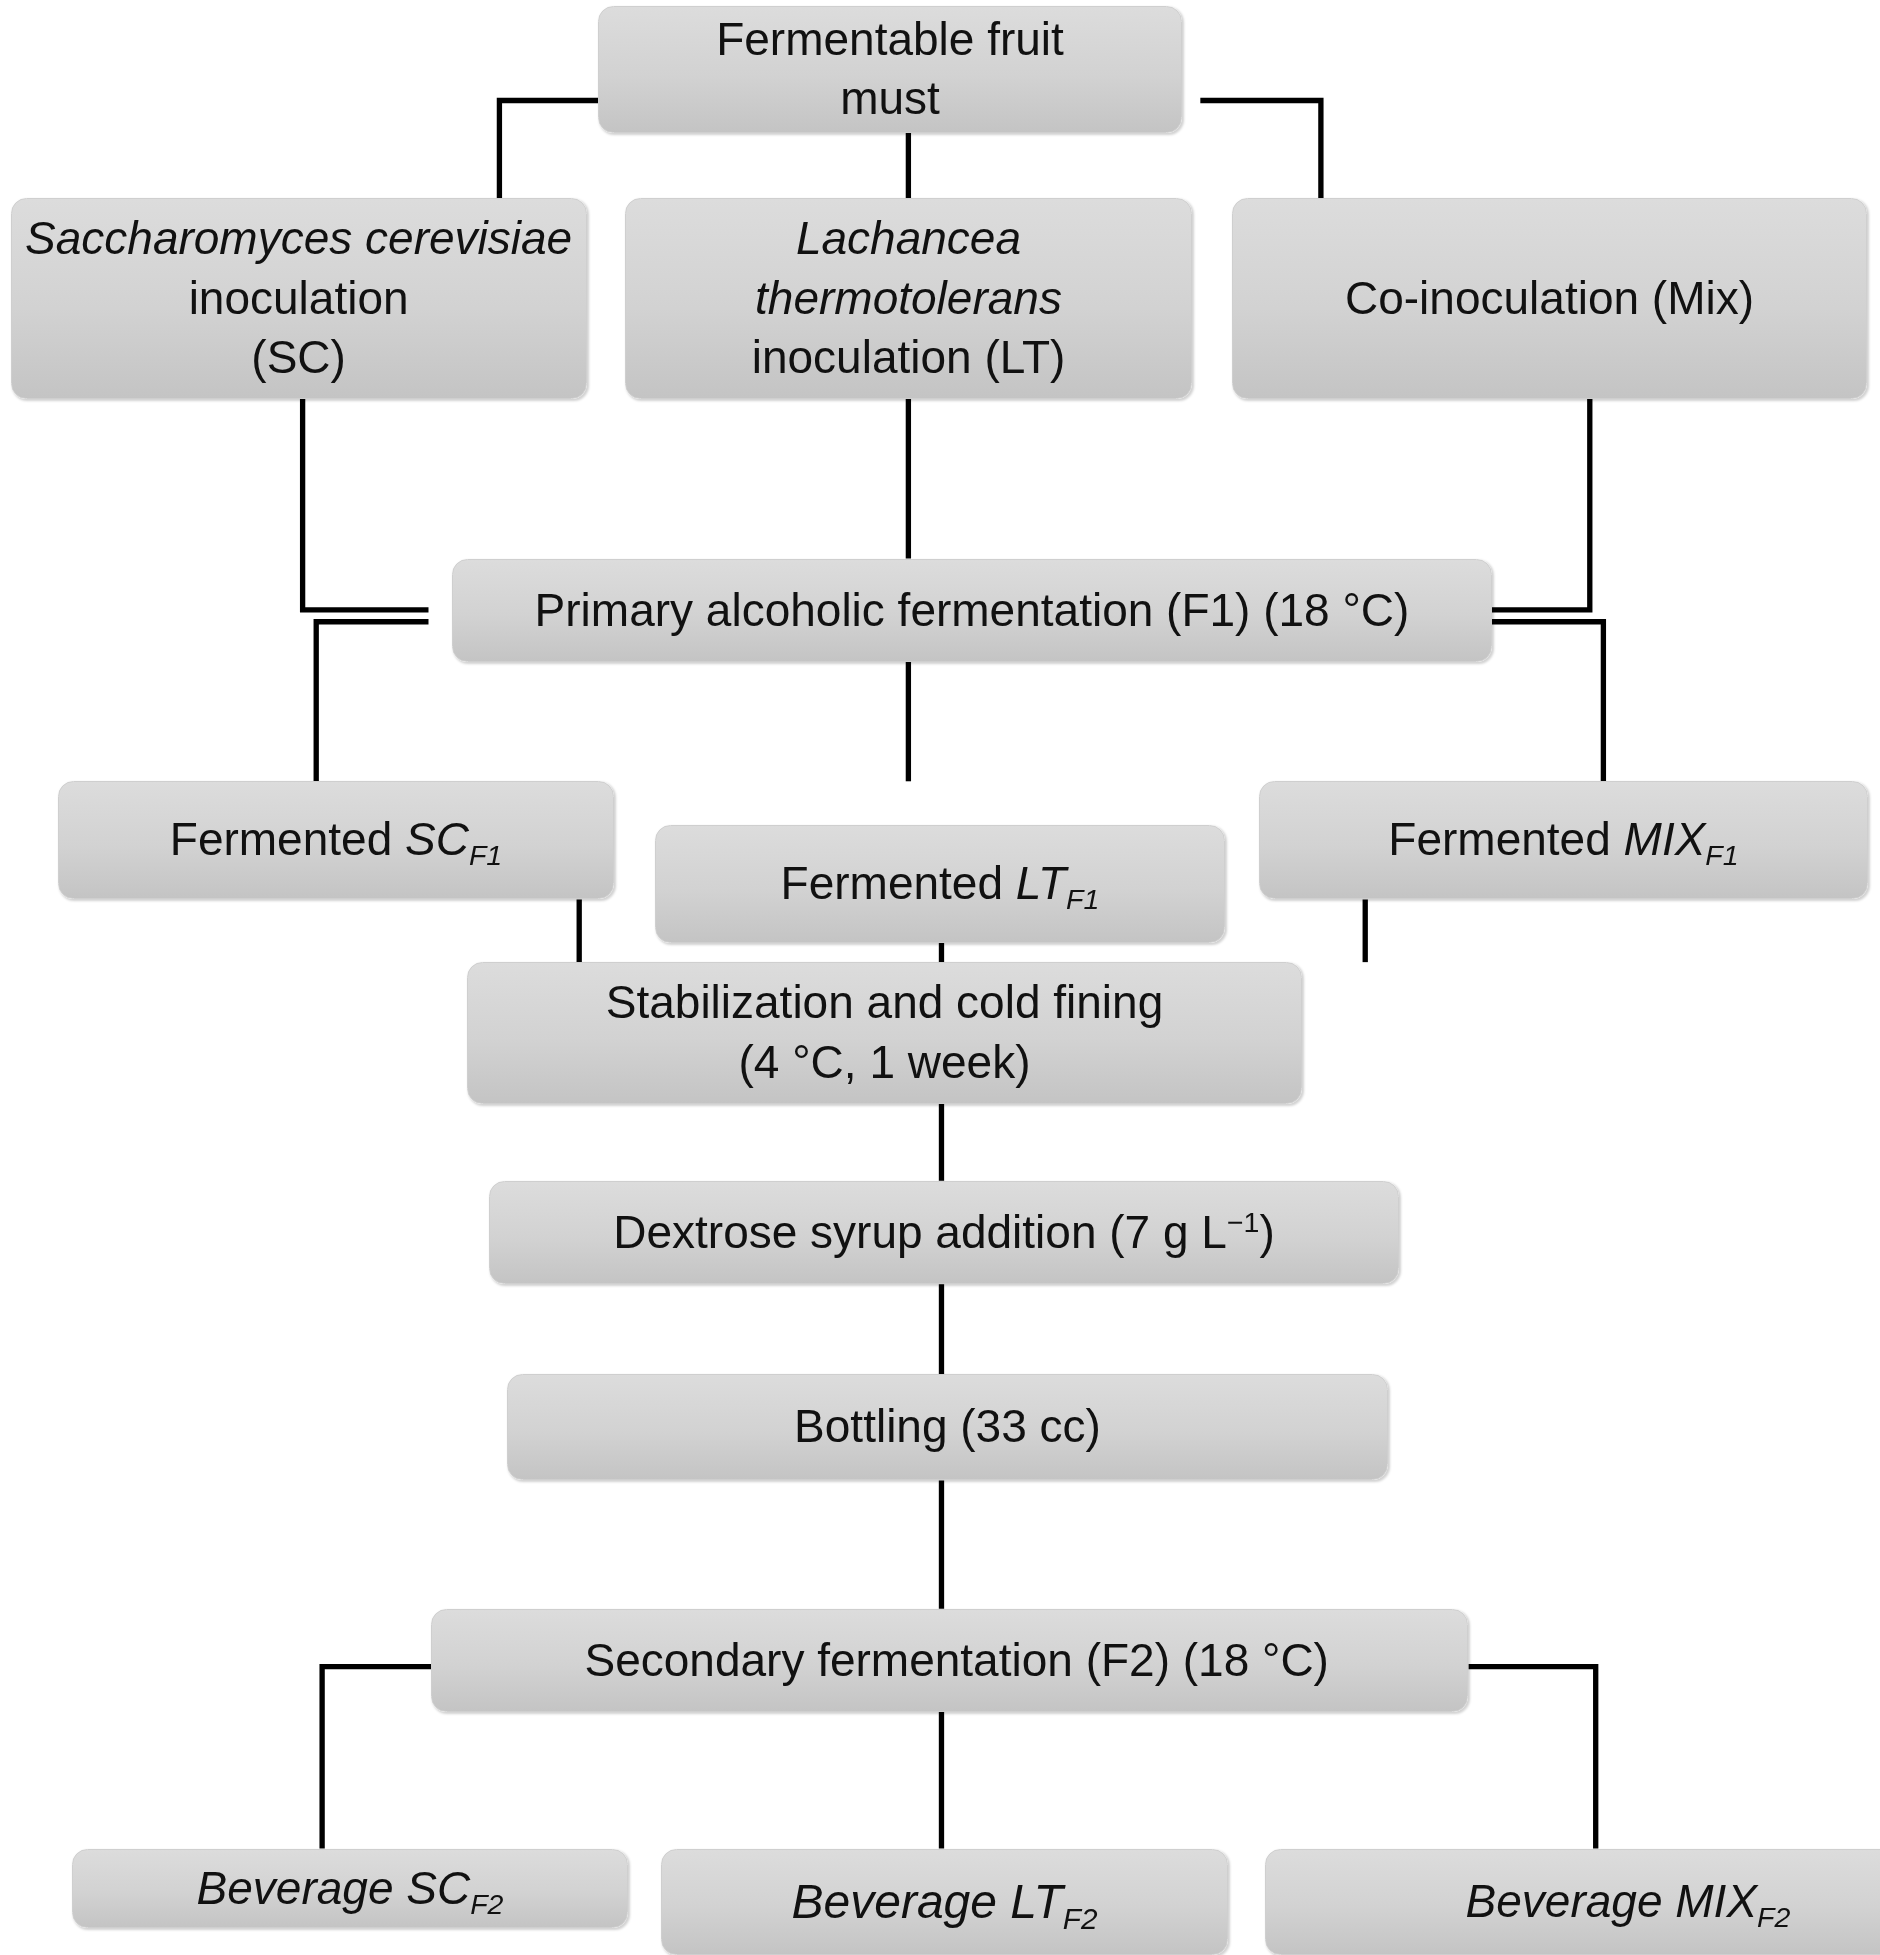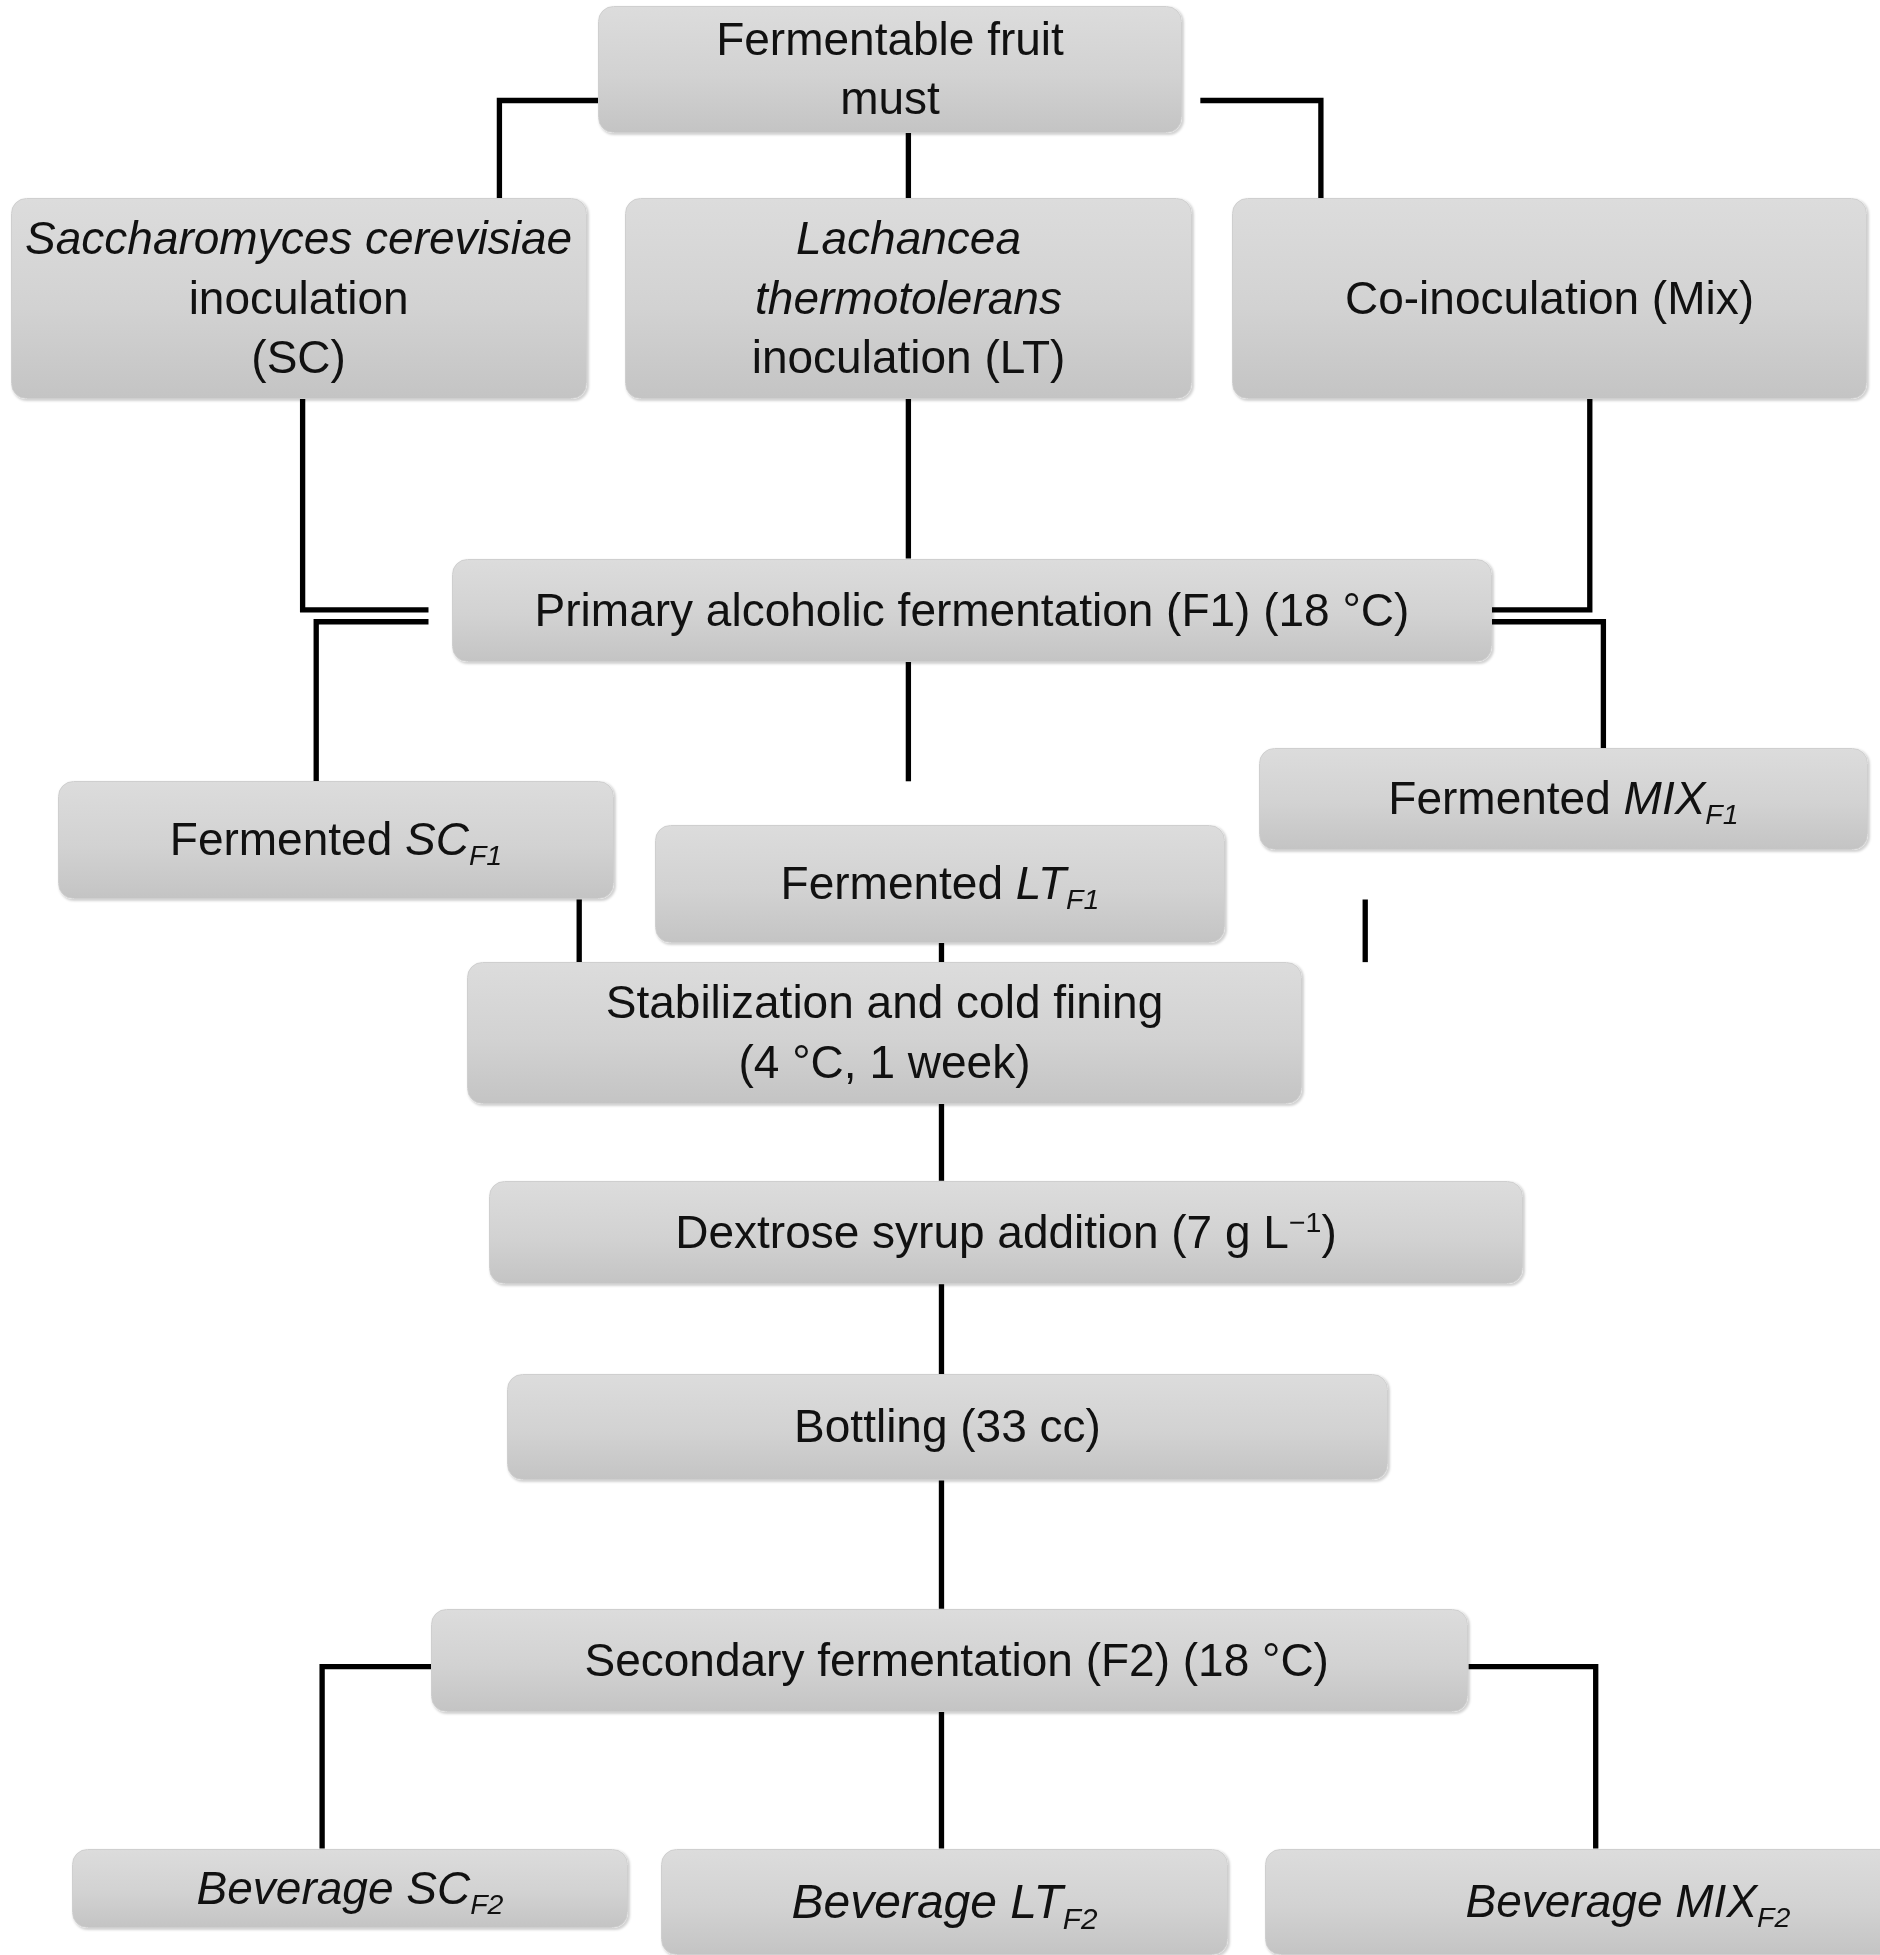--- a/index.html
+++ b/index.html
@@ -61,23 +61,23 @@
   }
 
   
   #n-must          { left: 598px; top: 5.9px;   width: 584px;  height: 127px;  font-size: 46px; }
   #n-sc            { left: 10.6px;   top: 198px;  width: 576px;  height: 201px;  font-size: 46px; }
   #n-lt            { left: 625px; top: 198px;  width: 567px;  height: 201px;  font-size: 46px; }
   #n-mix           { left: 1232px; top: 198px;  width: 635px; height: 201px;  font-size: 46px; }
   #n-f1            { left: 429px;  top: 559px;  width: 1040px; height: 103px;  font-size: 46px; margin-left: 23px; }
   #n-ferm-sc       { left: 58px;   top: 781px; width: 556px;  height: 118px;  font-size: 46px; }
   #n-ferm-lt       { left: 655px; top: 781px; width: 570px;  height: 118px;  font-size: 46px; margin-top: 44px; }
-  #n-ferm-mix      { left: 1259px; top: 748px; width: 609px; height: 102px;  font-size: 46px; }
+  #n-ferm-mix      { left: 1259px; top: 781px; width: 609px; height: 118px;  font-size: 46px; }
   #n-stab          { left: 467px;  top: 962px; width: 835px; height: 142px;  font-size: 46px; }
-  #n-dextrose      { left: 489px;  top: 1181px; width: 1034px; height: 103px;  font-size: 46px; }
+  #n-dextrose      { left: 489px;  top: 1181px; width: 910px; height: 103px;  font-size: 46px; }
   #n-bottling      { left: 507px;  top: 1374px; width: 881px; height: 106px;  font-size: 46px; }
   #n-f2            { left: 431px;  top: 1609px; width: 1037px; height: 103px;  font-size: 46px; padding-left: 25px; }
   #n-bev-sc        { left: 64px;  top: 1849px; width: 556px;  height: 79px;  font-size: 46px; margin-left: 8px; }
   #n-bev-lt        { left: 661px; top: 1849px; width: 567px;  height: 106px;  font-size: 48px; }
   #n-bev-mix       { left: 1265px; top: 1849px; width: 726px; height: 106px;  font-size: 46px; }
 </style>
 </head>
 <body>
 
 <div id="canvas">

